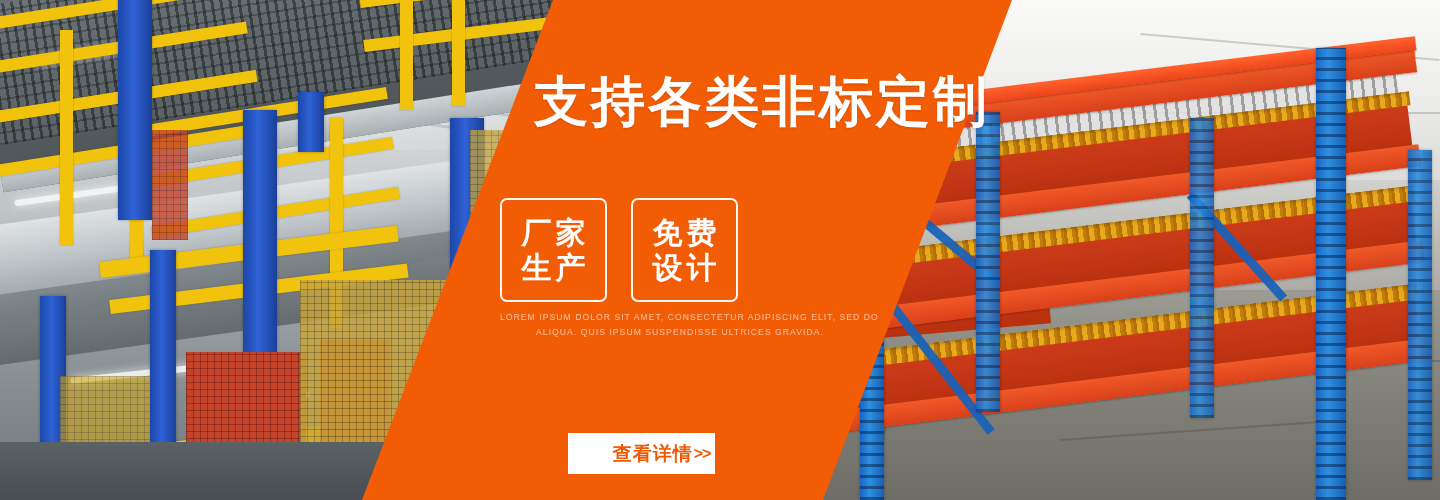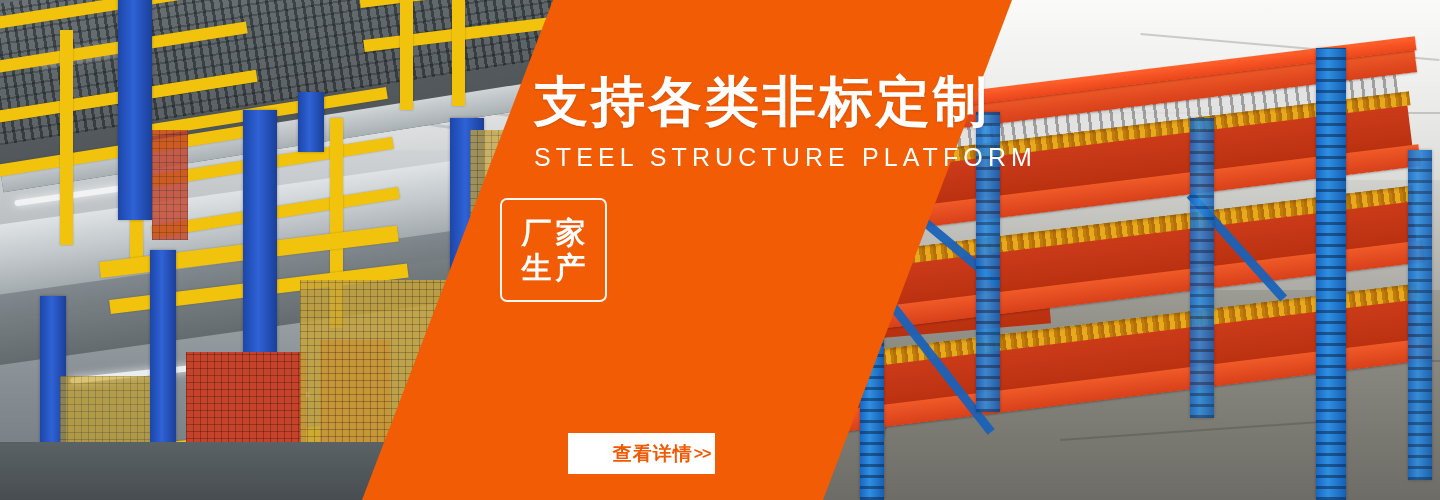--- a/index.html
+++ b/index.html
@@ -314,30 +314,35 @@
     <div class="pr-upright" style="left:556px;top:48px;height:452px;width:30px;"></div>
     <div class="pr-upright" style="left:648px;top:150px;height:330px;opacity:.9;"></div>
   </div>
 
   <div class="orange-panel"></div>
 
   <div class="content">
 
     <div class="headline">支持各类非标定制</div>
 
-    <div class="subtitle">STEEL STRUCTURE PLATFORM</div>
 
     <div class="badges">
       <div class="badge">
         <span>厂家</span>
         <span>生产</span>
       </div>
+      <div class="badge">
+        <span>免费</span>
+        <span>设计</span>
+      </div>
     </div>
 
     <div class="lorem">
+      <div>Lorem ipsum dolor sit amet, consectetur adipiscing elit, sed do</div>
+      <div>aliqua. Quis ipsum suspendisse ultrices gravida.</div>
     </div>
 
     <a class="cta" href="#" style="background: rgb(255, 255, 255); color: rgb(241, 90, 4);">
       <span>查看详情</span>
       <span class="arrows">&gt;&gt;</span>
     </a>
 
   </div>
 </div>
 

